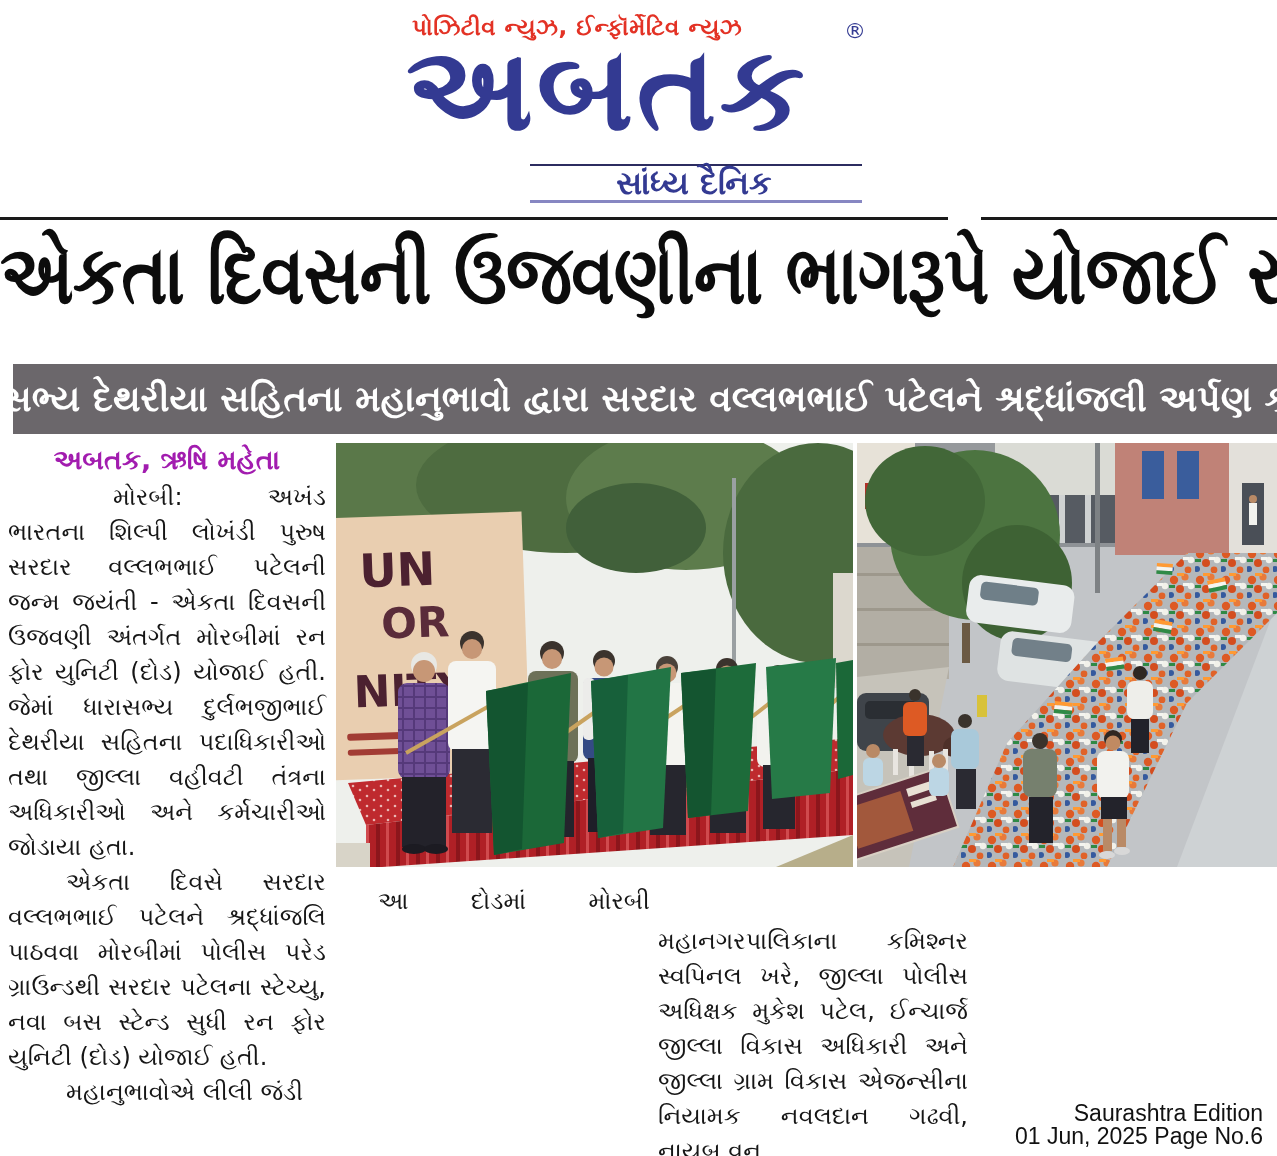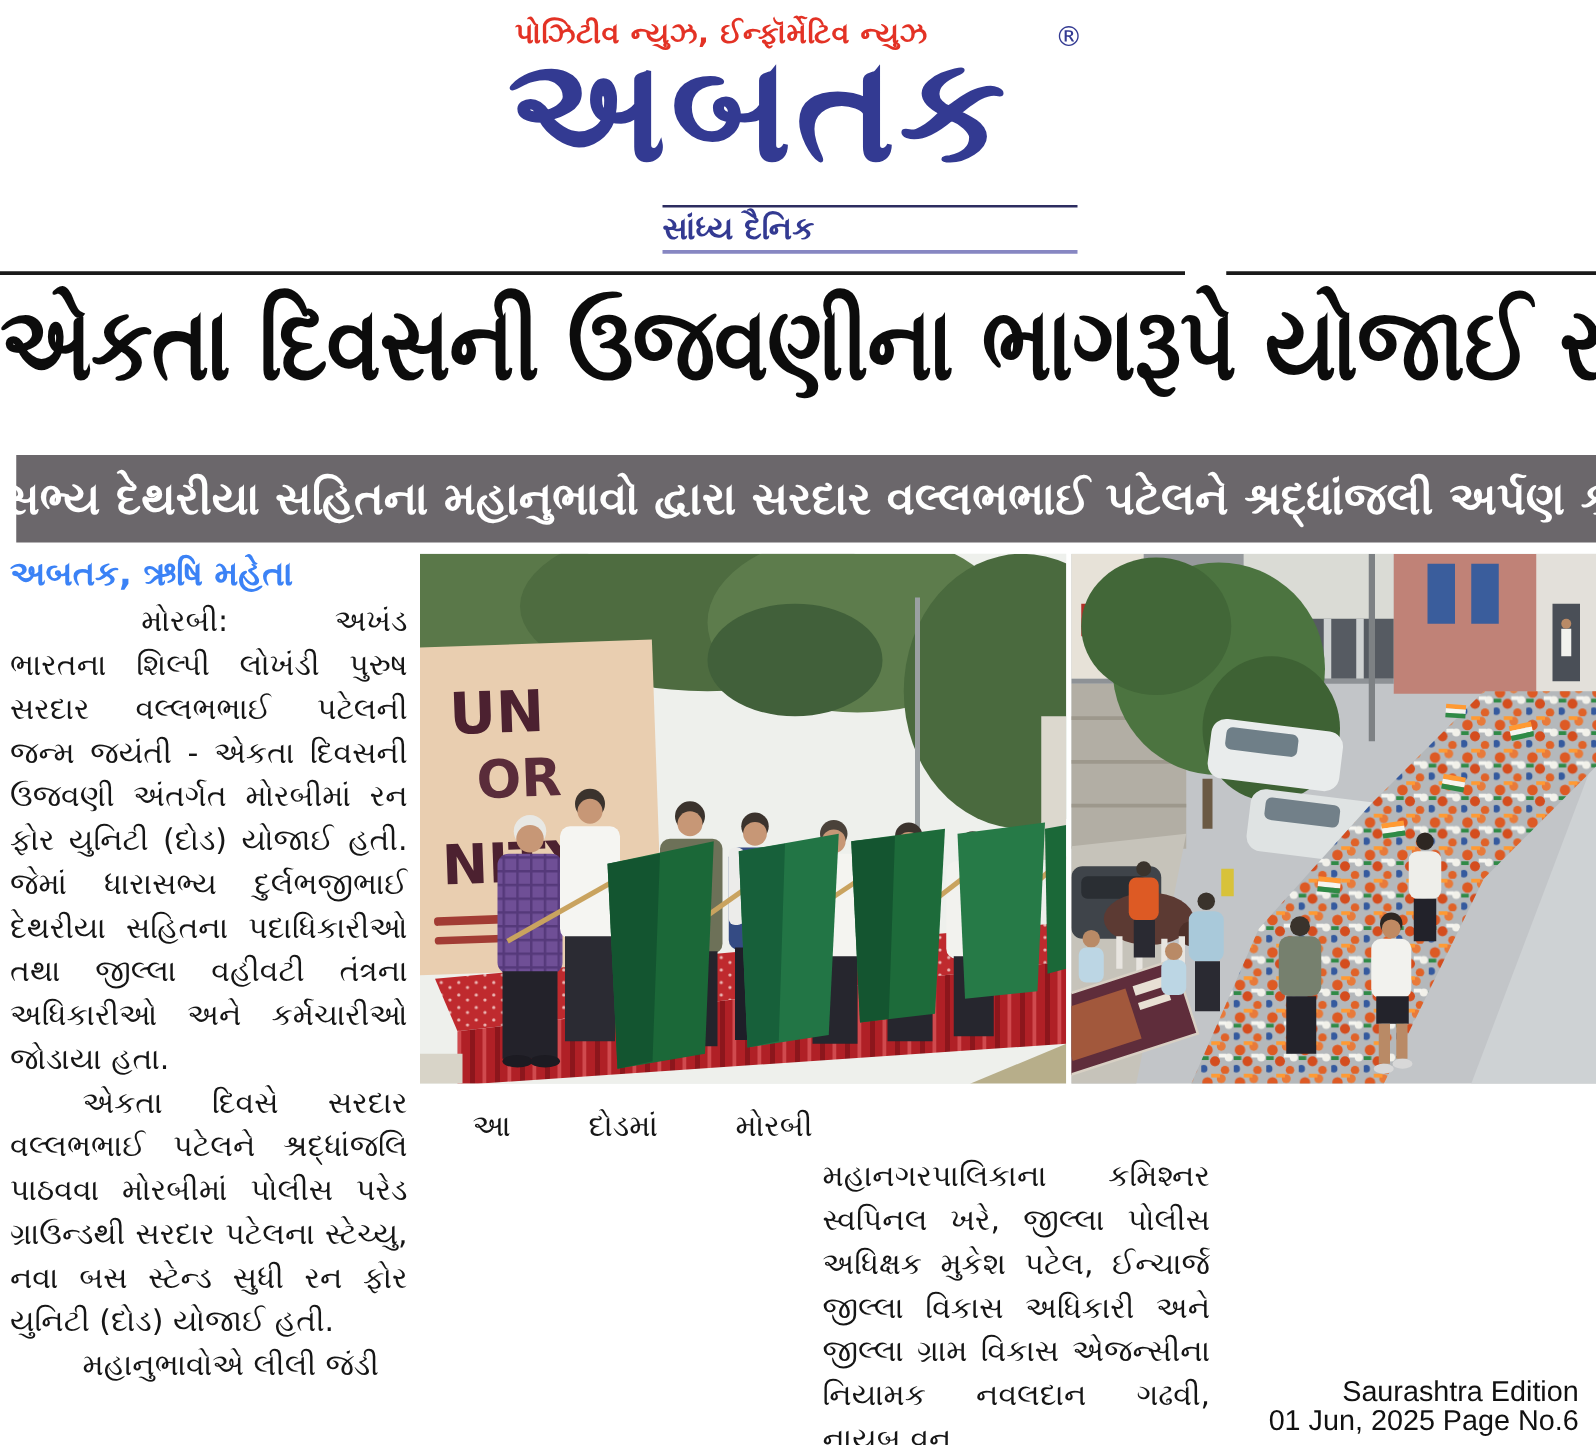--- a/index.html
+++ b/index.html
@@ -6,37 +6,37 @@
   #page{
     position:relative;width:1277px;height:1156px;background:#ffffff;overflow:hidden;
     font-family:"DejaVu Sans",sans-serif;
   }
   
   .tagline{position:absolute;left:412px;top:14px;font-size:23px;font-weight:bold;color:#e33225;letter-spacing:.5px;white-space:nowrap;}
   .logo-text{position:absolute;left:406px;top:26px;font-size:116px;line-height:126px;font-weight:800;color:#333a92;letter-spacing:3px;transform:scaleX(1.04);transform-origin:left center;white-space:nowrap;}
   .reg{position:absolute;left:844px;top:18px;font-size:22px;color:#333a92;}
   .masthead-sub{position:absolute;left:530px;top:164px;width:332px;}
   .line-top{height:2px;background:#2c2c60;}
-  .subtitle{text-align:left;padding:2px 4px 2px 0;font-size:25px;font-weight:bold;color:#333a92;line-height:30px;}
+  .subtitle{text-align:center;padding:2px 4px 2px 0;font-size:32px;font-weight:bold;color:#333a92;line-height:30px;}
   .line-bottom{height:3px;background:#8787c2;}
   .rule{position:absolute;top:217px;height:3px;background:#1a1a1a;}
   .rule.left{left:0;width:948px;}
   .rule.right{left:981px;width:296px;}
   
   .headline{position:absolute;left:0;top:228px;width:1277px;text-align:center;font-size:70px;font-weight:800;color:#0c0c0c;letter-spacing:-1px;transform:scaleY(1.16);transform-origin:top center;white-space:nowrap;}
   .subhead-bar{position:absolute;left:13px;top:364px;width:1264px;height:70px;background:#6b676b;display:flex;align-items:center;justify-content:center;}
   .subhead-text{color:#ffffff;font-size:36px;font-weight:700;white-space:nowrap;}
   
   .col{position:absolute;font-size:24px;line-height:35px;text-align:justify;color:#161616;}
   .col p{margin:0;}
   #col1{left:8px;top:440px;width:318px;}
   #col2{left:336px;top:884px;width:314px;}
   #col3{left:658px;top:884px;width:310px;margin-top:40px;}
   #col4{left:972px;top:884px;width:297px;}
-  .byline{font-weight:800;font-size:27px;line-height:40px;text-align:left;margin-bottom:2px;color:#3b82f6;}
+  .byline{font-weight:800;font-size:27px;line-height:40px;text-align:center;margin-bottom:2px;color:#a21caf;}
   .indent-lg{text-indent:105px;}
   .indent-md{text-indent:58px;}
   .spread-line{text-indent:42px;text-align-last:justify;}
   
   .photo{position:absolute;overflow:hidden;background:#eceeea;}
   #photo1{left:336px;top:443px;width:517px;height:424px;}
   #photo2{left:857px;top:443px;width:420px;height:424px;}
   .photo svg{display:block;width:100%;height:100%;}
   
   .footer{position:absolute;right:14px;top:1102px;text-align:right;font-family:"Liberation Sans",sans-serif;font-size:23px;line-height:23px;color:#111111;}

